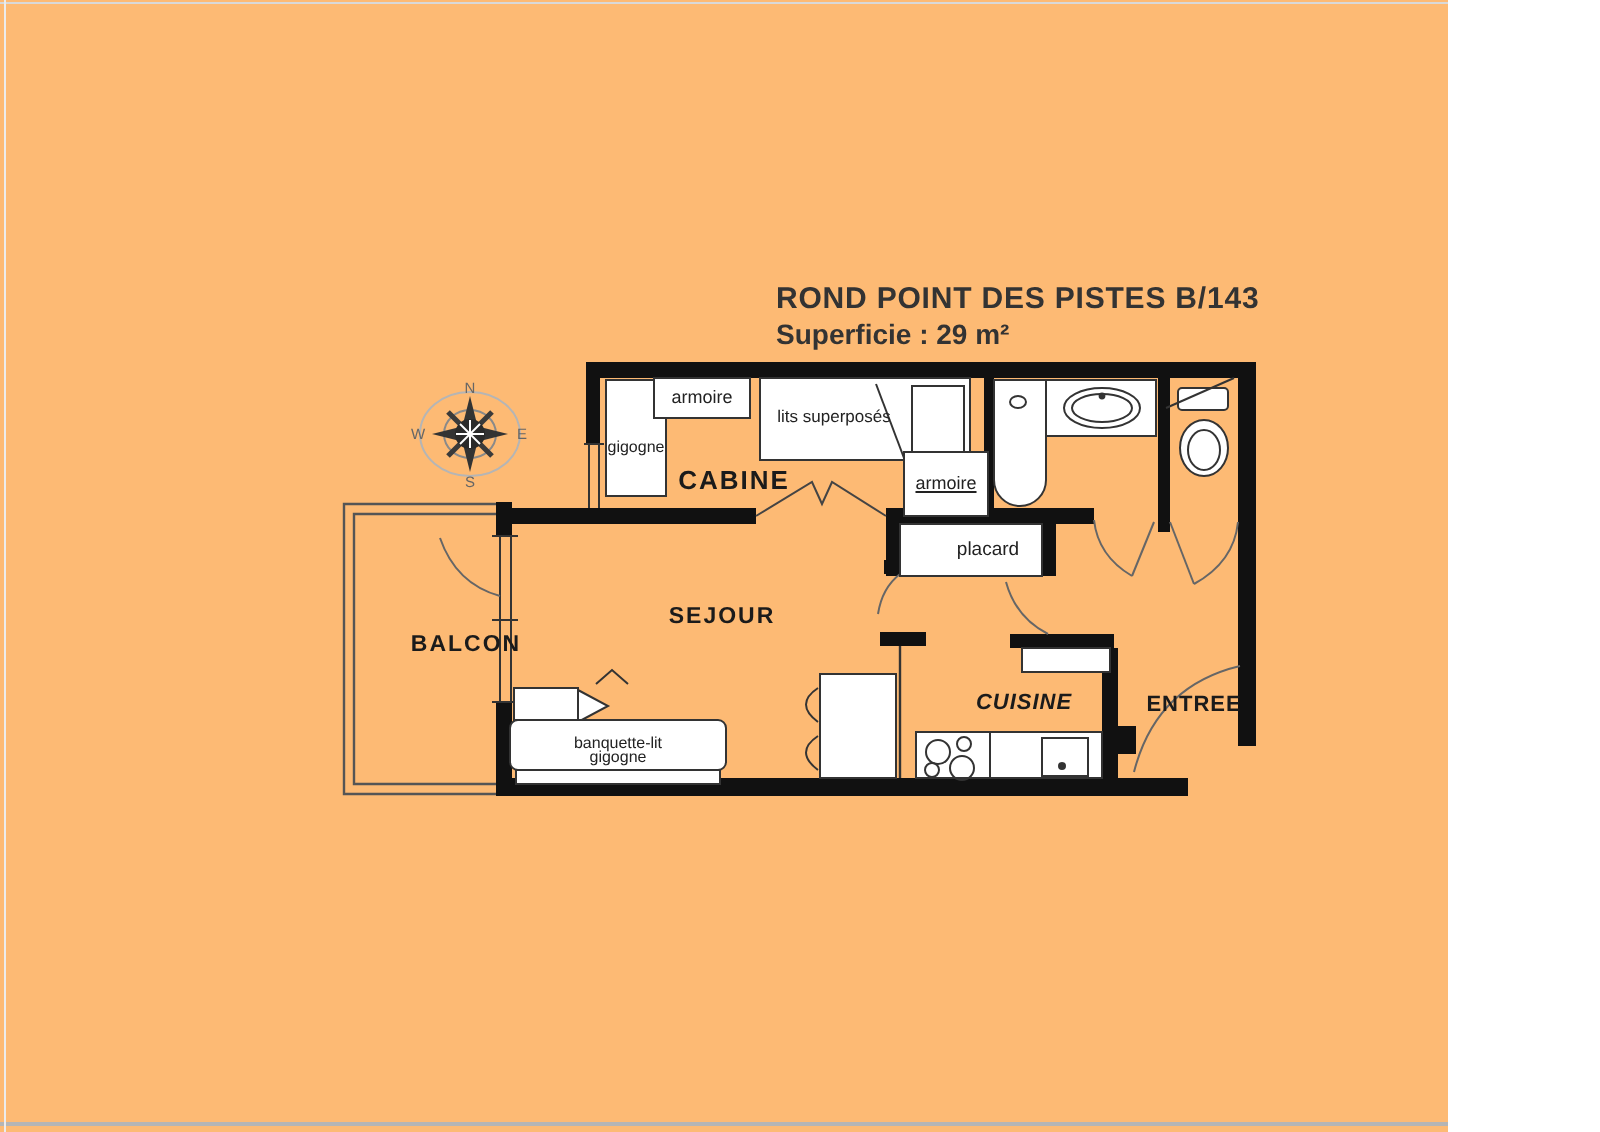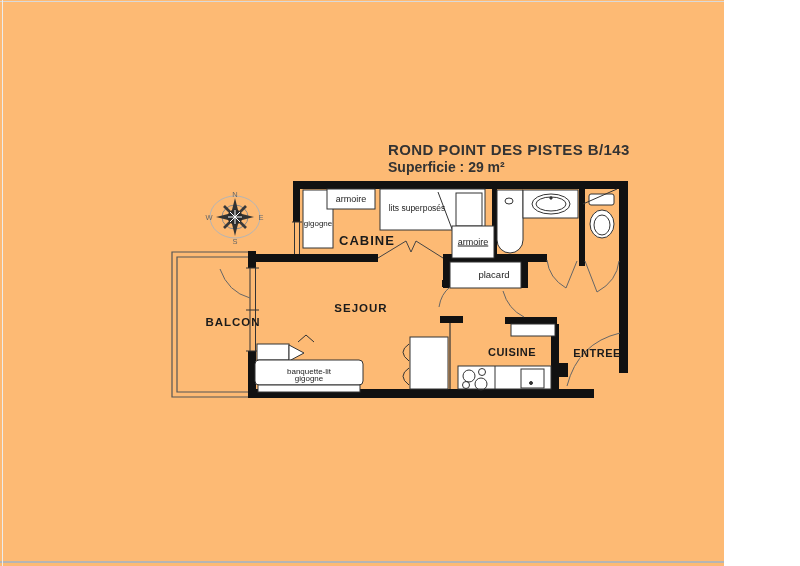--- a/index.html
+++ b/index.html
@@ -15,21 +15,21 @@
   .edge.right{left:795px;top:0;bottom:0;width:1px;background:#e2e2e2;}
 
   svg{position:absolute;left:0;top:0;}
 
   .lbl{position:absolute;transform:translate(-50%,-50%);white-space:nowrap;
        color:#1b1b1b;line-height:1;}
   .room{font-weight:bold;letter-spacing:1px;}
   #lbl-cabine{left:367px;top:240px;font-size:13px;}
   #lbl-sejour{left:361px;top:309px;font-size:11.5px;}
   #lbl-balcon{left:209px;top:323px;font-size:11.5px;margin-left:24px;}
-  #lbl-cuisine{left:512px;top:352px;font-size:11px;letter-spacing:.5px;}
+  #lbl-cuisine{left:512px;top:352px;font-size:11px;letter-spacing:.5px;font-style:italic;}
   #lbl-entree{left:597px;top:353px;font-size:11px;letter-spacing:.5px;}
 
   .furn{font-size:9px;color:#222;}
   #lbl-bureau{left:318px;top:224px;font-size:8px;}
   #lbl-commode{left:351px;top:199px;}
   #lbl-bunk{left:417px;top:208px;font-size:8.5px;}
   #lbl-armoire{left:473px;top:242px;text-decoration:underline;}
   #lbl-placard{left:494px;top:275px;font-size:9.5px;}
   #lbl-sofa1{left:309px;top:372px;font-size:8px;}
   #lbl-sofa2{left:309px;top:379px;font-size:8px;}

